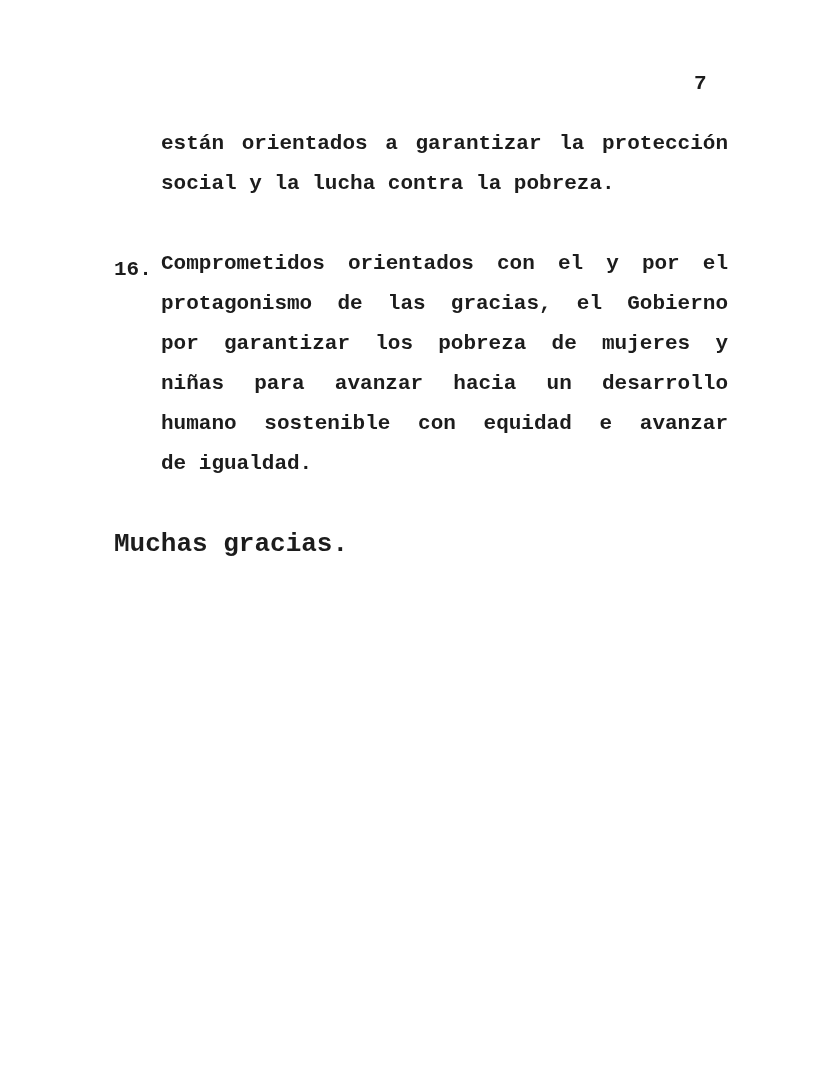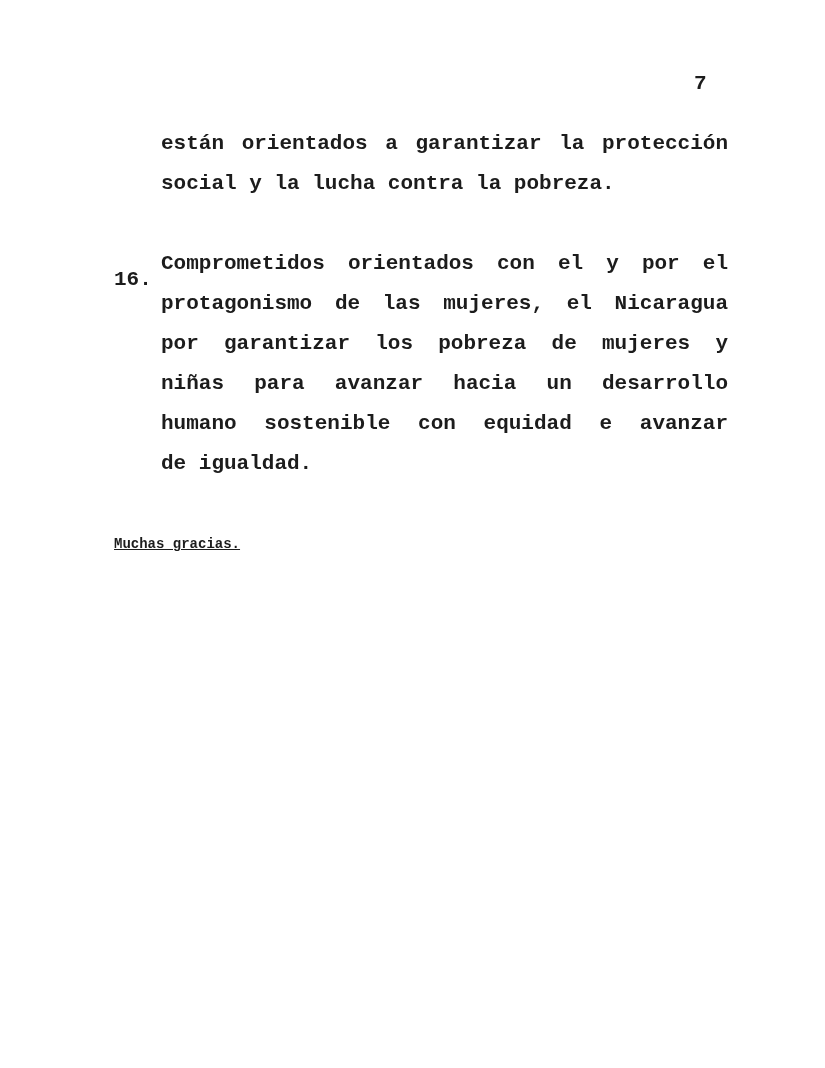--- a/index.html
+++ b/index.html
@@ -32,58 +32,57 @@
     width: 614px;
   }
   .para {
     position: relative;
     padding-left: 47px;
     margin-bottom: 40px;
   }
   .para .marker {
     position: absolute;
     left: 0;
-    top: 16px;
+    top: 6px;
     font-size: 21px;
     line-height: 40px;
   }
   .line {
     font-size: 21px;
     line-height: 40px;
     height: 40px;
     white-space: normal;
     text-align: justify;
     text-align-last: justify;
   }
   .line.last {
     text-align: right;
     text-align-last: left;
   }
   .closing {
-    font-size: 14px;
+    font-size: 26px;
     line-height: 40px;
     margin-top: 0;
-    text-decoration: underline;
   }
 </style>
 </head>
 <body>
 
 <div class="page">
   <div class="page-number">7</div>
   <div class="content">
     <div id="paragraphs">
         <div class="para">
           <div class="line">están orientados a garantizar la protección</div>
           <div class="line last">social y la lucha contra la pobreza.</div>
         </div>
         <div class="para">
           <span class="marker">16.</span>
           <div class="line">Comprometidos orientados con el y por el</div>
-          <div class="line">protagonismo de las mujeres, el Nicaragua</div>
+          <div class="line">protagonismo de las gracias, el Gobierno</div>
           <div class="line">por garantizar los pobreza de mujeres y</div>
           <div class="line">niñas para avanzar hacia un desarrollo</div>
           <div class="line">humano sostenible con equidad e avanzar</div>
           <div class="line last">de igualdad.</div>
         </div>
       </div>
     <div class="closing">Muchas gracias.</div>
   </div>
 </div>
 

